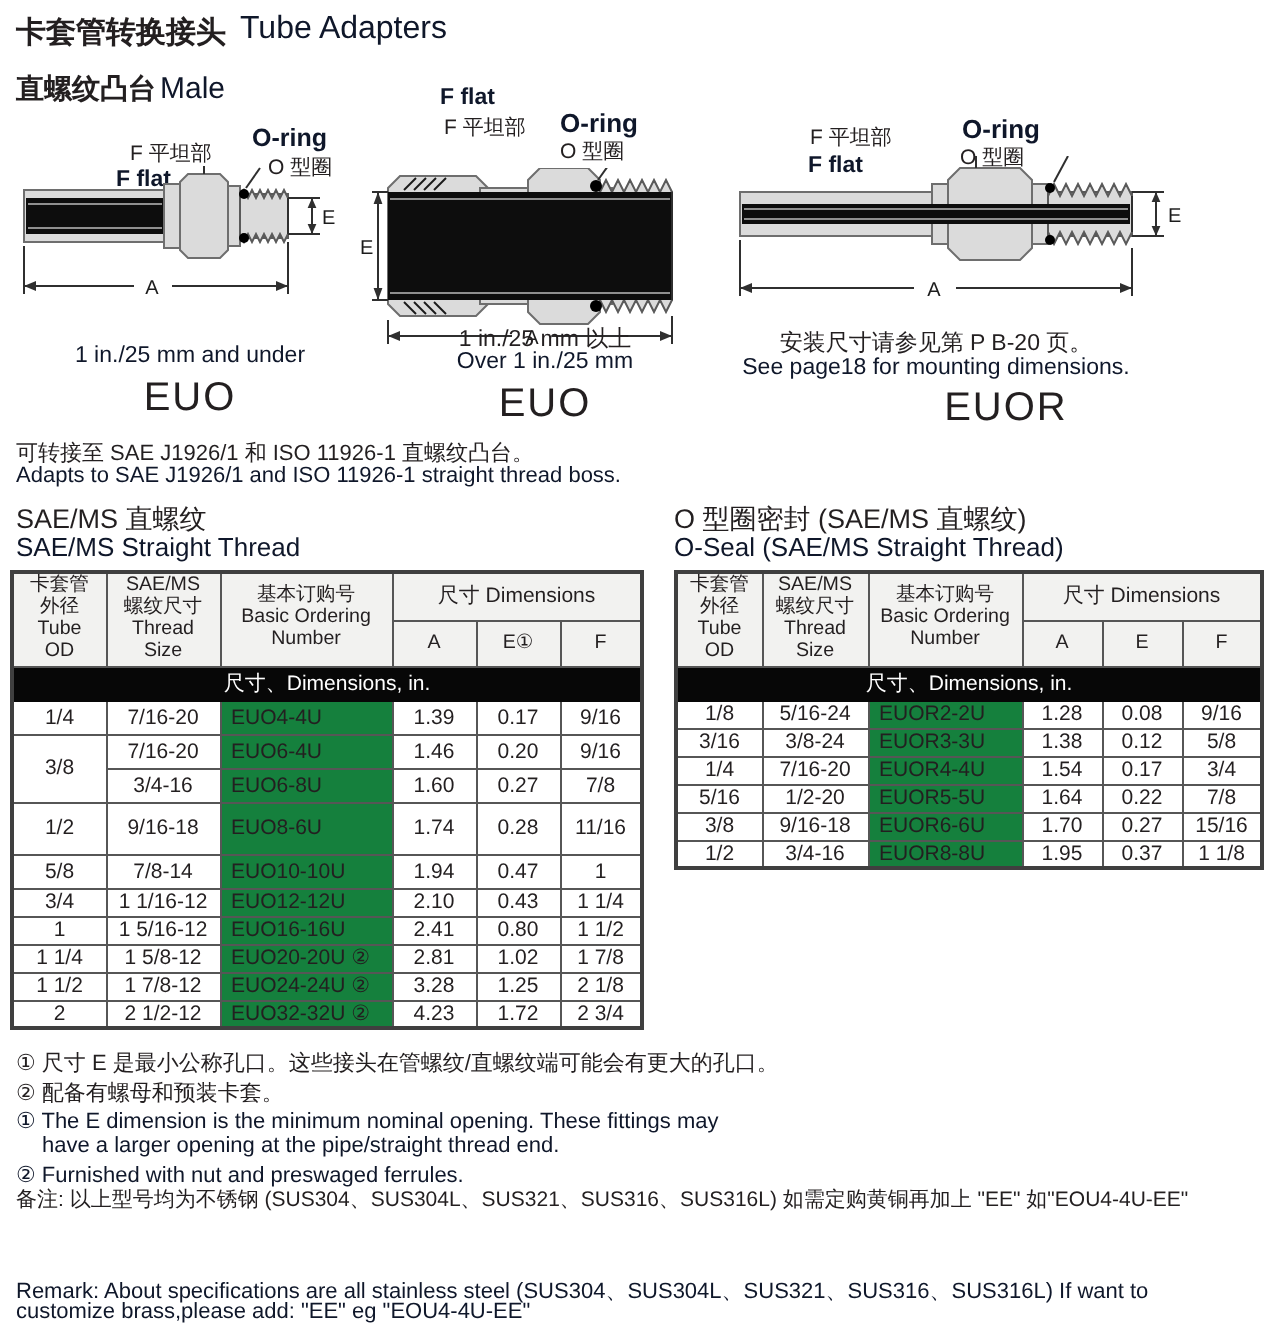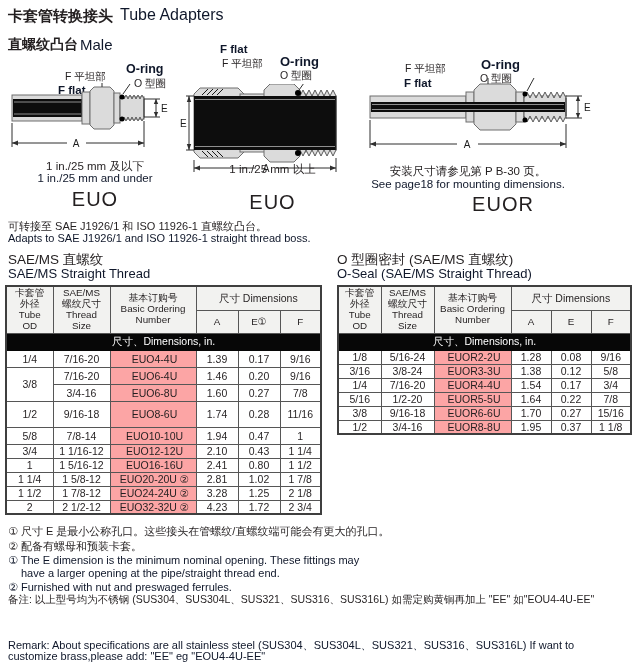--- a/index.html
+++ b/index.html
@@ -12,21 +12,21 @@
   .i{}
   .cap{text-align:center;white-space:nowrap}
   
   table.dtable{border-collapse:collapse;table-layout:fixed;border:2px solid #3f3f3f;background:#fff}
   .dtable th,.dtable td{border:1px solid #565656;text-align:center;padding:0 2px;height:14px;
       font-size:10.5px;overflow:hidden}
   .dtable thead th{background:#f2f2f0;font-weight:normal;font-size:9.8px;line-height:1.12;
       white-space:pre-line;padding:1px 0}
   .dtable thead th.dims{font-size:10.5px}
   tr.unitbar td{background:#070707;color:#fff;height:17px;font-size:10.5px;border-color:#070707}
-  td.shade{background:#fca5a5;text-align:center;padding-left:5px}
+  td.shade{background:#15803d;text-align:left;padding-left:5px}
   tr.grp td{height:17px}
   tr.tall td{height:26px}
   tr.mid td{height:17px}
   
   .metal{fill:#dbdbdb;stroke:#6e6e6e;stroke-width:1}
   .teeth{fill:#dbdbdb;stroke:#5a5a5a;stroke-width:1}
   .core{fill:#0d0d0d;stroke:none}
   .stripe{stroke:#8f8f8f;stroke-width:1}
   .dl{stroke:#2f2f2f;stroke-width:1;fill:none}
   .ar{fill:#2f2f2f;stroke:none}
@@ -78,21 +78,20 @@
     <g>
       <line x1="2" y1="40" x2="2" y2="64" class="dl"></line>
       <line x1="134" y1="38" x2="134" y2="64" class="dl"></line>
       <line x1="2" y1="60" x2="57" y2="60" class="dl"></line>
       <line x1="76" y1="60" x2="134" y2="60" class="dl"></line>
       <polygon points="2,60 8,57.5 8,62.5" class="ar"></polygon>
       <polygon points="134,60 128,57.5 128,62.5" class="ar"></polygon>
       <text x="66" y="64" text-anchor="middle" class="dimtxt">A</text>
     </g>
   </svg>
-  <div class="abs cap" style="left:0;top:101px;width:170px;font-size:11.5px">1 in./25 mm 及以下</div>
   <div class="abs cap blue" style="left:0;top:114px;width:170px;font-size:11.5px">1 in./25 mm and under</div>
   <div class="abs cap" style="left:0;top:130px;width:170px;font-size:20px;letter-spacing:1px">EUO</div>
 </div>
 
 <div class="abs" style="left:180px;top:40px;width:190px;height:170px">
   <span class="abs blue b" style="left:40px;top:3px;font-size:11.5px">F flat</span>
   <span class="abs" style="left:42px;top:17px;font-size:10.5px">F 平坦部</span>
   <span class="abs blue b" style="left:100px;top:14px;font-size:13px">O-ring</span>
   <span class="abs" style="left:100px;top:29px;font-size:10.5px">O 型圈</span>
   <svg class="abs" style="left:0;top:44px" width="185" height="92">
@@ -136,20 +135,21 @@
       <line x1="14" y1="76" x2="14" y2="88" class="dl"></line>
       <line x1="156" y1="74" x2="156" y2="88" class="dl"></line>
       <line x1="14" y1="84" x2="76" y2="84" class="dl"></line>
       <line x1="96" y1="84" x2="156" y2="84" class="dl"></line>
       <polygon points="14,84 20,81.5 20,86.5" class="ar"></polygon>
       <polygon points="156,84 150,81.5 150,86.5" class="ar"></polygon>
       <text x="86" y="88" text-anchor="middle" class="dimtxt">A</text>
     </g>
   </svg>
   <div class="abs cap" style="left:0;top:122px;width:185px;font-size:11.5px">1 in./25 mm 以上</div>
+  <div class="abs cap blue" style="left:0;top:135px;width:185px;font-size:11.5px">Over 1 in./25 mm</div>
   <div class="abs cap" style="left:0;top:151px;width:185px;font-size:20px;letter-spacing:1px">EUO</div>
 </div>
 
 <div class="abs" style="left:368px;top:40px;width:262px;height:170px">
   <span class="abs" style="left:37px;top:22px;font-size:10.5px">F 平坦部</span>
   <span class="abs blue b" style="left:36px;top:37px;font-size:11.5px">F flat</span>
   <span class="abs blue b" style="left:113px;top:17px;font-size:13px">O-ring</span>
   <span class="abs" style="left:112px;top:32px;font-size:10.5px">O 型圈</span>
   <svg class="abs" style="left:0;top:38px" width="256" height="78">
     <g>
@@ -182,21 +182,21 @@
     <g>
       <line x1="2" y1="42" x2="2" y2="70" class="dl"></line>
       <line x1="198" y1="46" x2="198" y2="70" class="dl"></line>
       <line x1="2" y1="66" x2="89" y2="66" class="dl"></line>
       <line x1="110" y1="66" x2="198" y2="66" class="dl"></line>
       <polygon points="2,66 8,63.5 8,68.5" class="ar"></polygon>
       <polygon points="198,66 192,63.5 192,68.5" class="ar"></polygon>
       <text x="99" y="70" text-anchor="middle" class="dimtxt">A</text>
     </g>
   </svg>
-  <div class="abs cap" style="left:0;top:124px;width:200px;font-size:11.5px">安装尺寸请参见第 P B-30 页。</div>
+  <div class="abs cap" style="left:0;top:124px;width:200px;font-size:11.5px">安装尺寸请参见第 P B-20 页。</div>
   <div class="abs cap blue" style="left:0;top:138px;width:200px;font-size:11.5px">See page18 for mounting dimensions.</div>
   <div class="abs cap" style="left:0;top:153px;width:270px;font-size:20px;letter-spacing:1px">EUOR</div>
 </div>
 
 <div class="abs" style="left:8px;top:219px;font-size:11px">可转接至 SAE J1926/1 和 ISO 11926-1 直螺纹凸台。</div>
 <div class="abs blue" style="left:8px;top:232px;font-size:11px">Adapts to SAE J1926/1 and ISO 11926-1 straight thread boss.</div>
 
 <div class="abs" style="left:8px;top:251px;font-size:13.5px">
   <span>SAE/MS</span>
   <span class="i">直螺纹</span>

